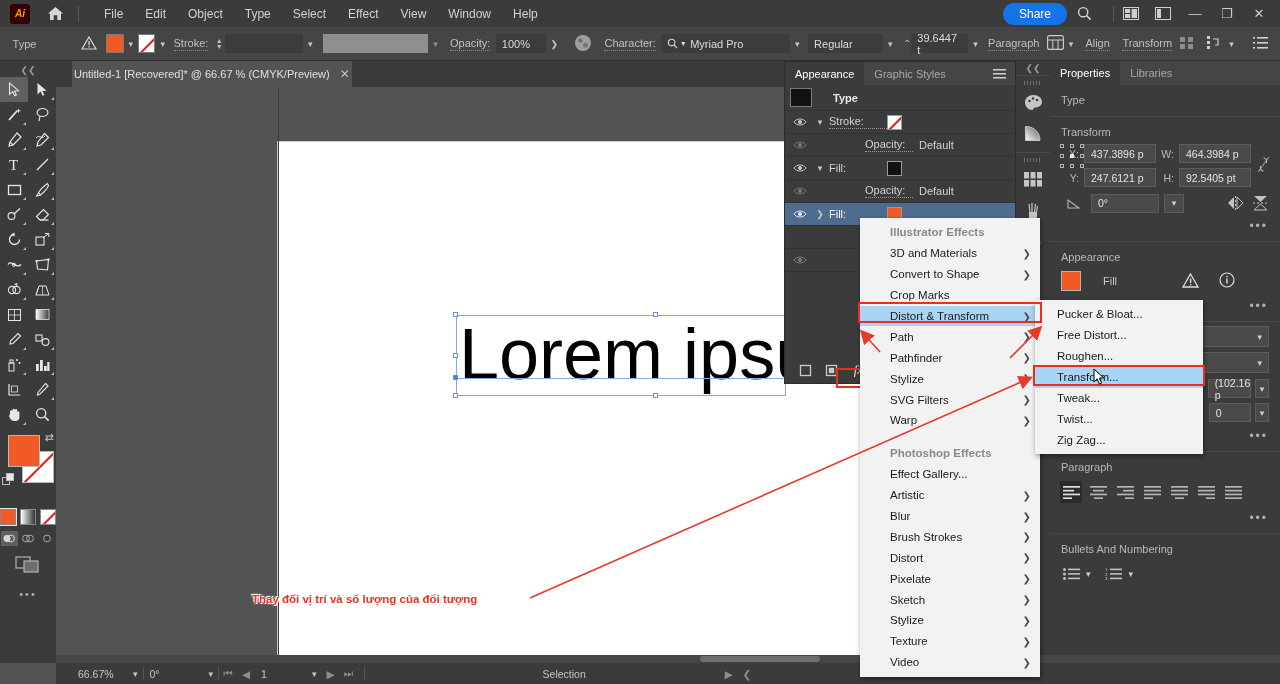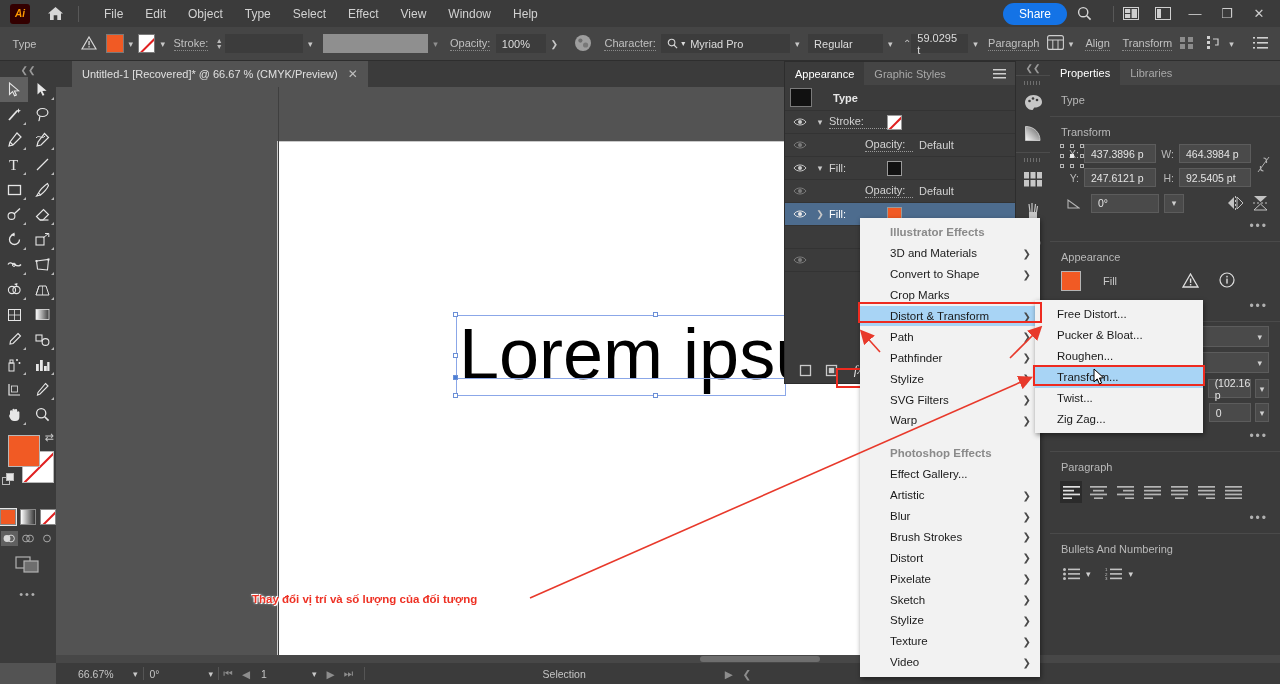--- a/index.html
+++ b/index.html
@@ -62,21 +62,21 @@
   .field-flat { background:#3c3c3c; height:19px; display:flex; align-items:center; padding:0 6px; font-size:11px; color:#ddd;}
   .stepper { display:flex; flex-direction:column; justify-content:center; align-items:center; width:12px; color:#bbb; font-size:7px; line-height:6px;}
 
   
   .tabstrip {
     position: absolute; left: 56px; top: 61px; width: 1224px; height: 26px;
     background: #3b3b3b;
   }
   .doctab {
     position:absolute; left: 16px; top:0; height:26px; background:#535353;
-    display:flex; align-items:center; padding: 0 10px; gap: 10px;
+    display:flex; align-items:center; padding: 0 2px; gap: 10px;
     font-size: 11px; color:#e0e0e0; cursor:pointer;
   }
   .tab-close { font-size: 12px; color:#c0c0c0; cursor:pointer; }
 
   
   .toolbar {
     position: absolute; left: 0; top: 61px; width: 56px; height: 602px;
     background: #3b3b3b; padding-top: 4px;
   }
   .tb-collapse { text-align:center; color:#9a9a9a; font-size:9px; height:12px; cursor:pointer;}
@@ -348,21 +348,21 @@
         </svg>
       <span style="font-size:8px;margin-right:5px">▾</span>
       <span>Myriad Pro</span>
     </div>
     <div class="caret">▾</div>
     <div style="width:4px"></div>
     <div class="field-flat" style="width:82px">Regular</div>
     <div class="caret">▾</div>
     <div style="width:6px"></div>
     <div style="color:#c0c0c0;font-size:10px">⌃</div>
-    <div class="field-flat" style="width:62px">59.0295 t</div>
+    <div class="field-flat" style="width:62px">39.6447 t</div>
     <div class="caret">▾</div>
     <div style="width:6px"></div>
     <div class="ctrl-label dotted">Paragraph</div>
     <div style="width:8px"></div>
     <div>
       <svg width="17" height="15" viewBox="0 0 17 15">
           <rect x="0.6" y="0.6" width="15.8" height="13.8" rx="2" fill="none" stroke="#cfcfcf" stroke-width="1.1"></rect>
           <line x1="0.6" y1="5" x2="16.4" y2="5" stroke="#cfcfcf" stroke-width="1"></line>
           <line x1="5.8" y1="5" x2="5.8" y2="14.4" stroke="#cfcfcf" stroke-width="1"></line>
           <line x1="11" y1="5" x2="11" y2="14.4" stroke="#cfcfcf" stroke-width="1"></line>
@@ -1204,30 +1204,33 @@
     <div class="ctxitem">
       <span>Video</span>
         <span class="sub">❯</span>
     </div>
   </div>
 
   <div class="redbox" style="left:858px;top:302px;width:184px;height:21px"></div>
 
   <div class="ctxmenu ctx2">
     <div class="ctxitem" style="padding-left:22px">
+      <span>Pucker &amp; Bloat...</span>
+    </div>
+    <div class="ctxitem" style="padding-left:22px">
       <span>Free Distort...</span>
-    </div>
-    <div class="ctxitem" style="padding-left:22px">
-      <span>Pucker &amp; Bloat...</span>
     </div>
     <div class="ctxitem" style="padding-left:22px">
       <span>Roughen...</span>
     </div>
     <div class="ctxitem hl" style="padding-left:22px">
       <span>Transform...</span>
+    </div>
+    <div class="ctxitem" style="padding-left:22px">
+      <span>Tweak...</span>
     </div>
     <div class="ctxitem" style="padding-left:22px">
       <span>Twist...</span>
     </div>
     <div class="ctxitem" style="padding-left:22px">
       <span>Zig Zag...</span>
     </div>
   </div>
   <div class="redbox" style="left:1033px;top:365px;width:172px;height:21px"></div>
 

